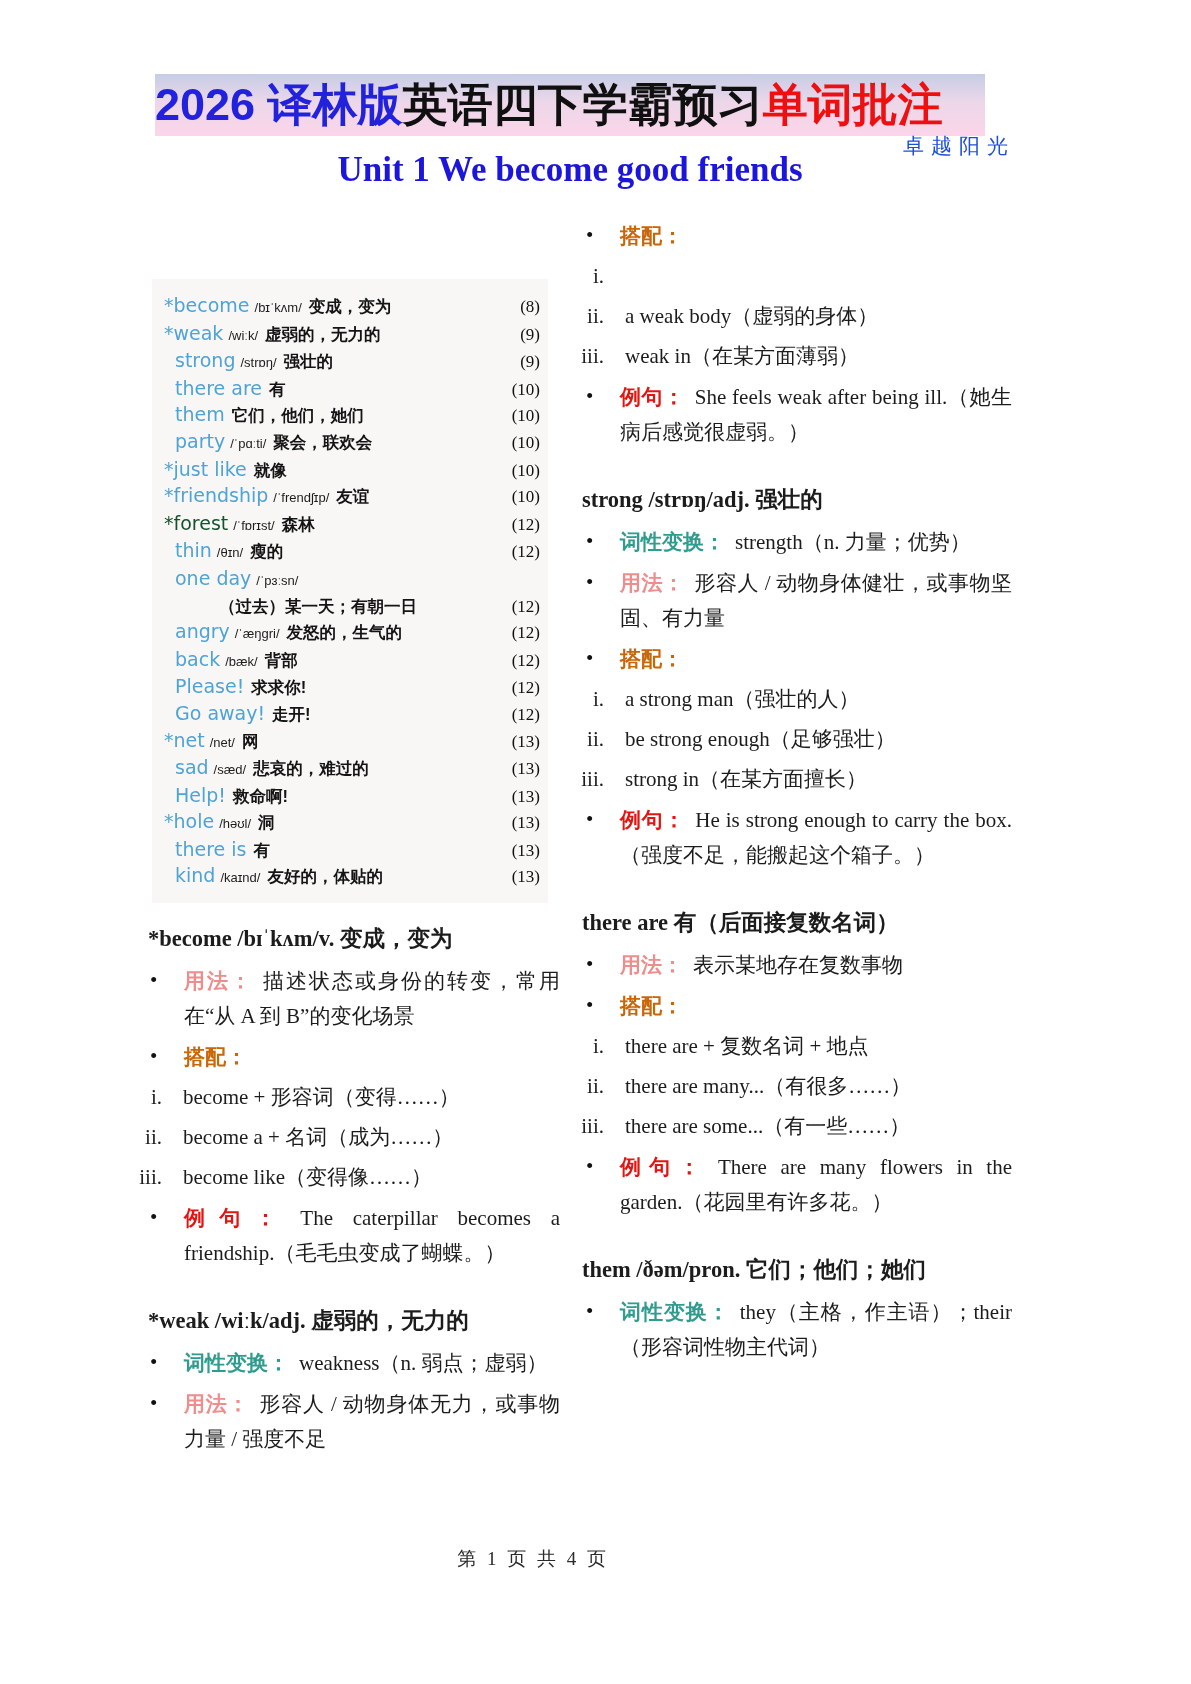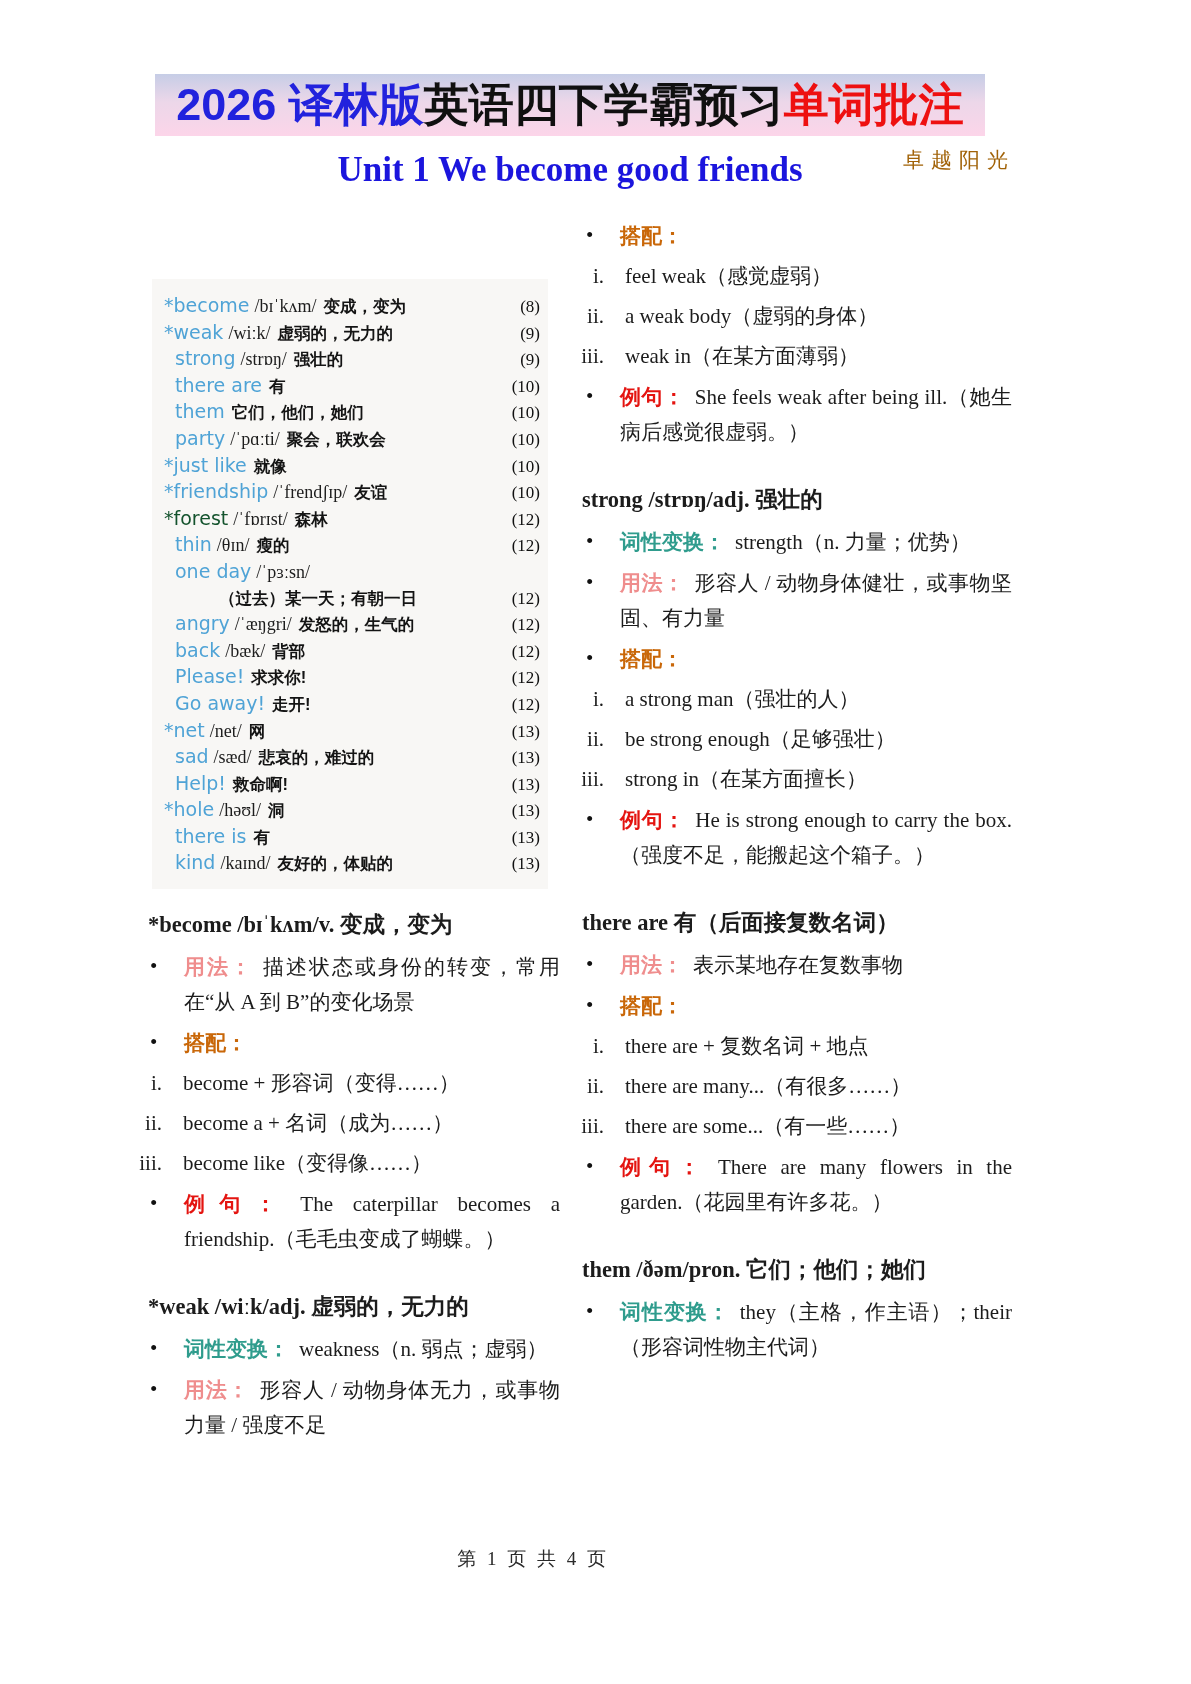--- a/index.html
+++ b/index.html
@@ -1,45 +1,45 @@
 <!DOCTYPE html>
 <html><head>
 <meta charset="utf-8">
 <style>
   html,body{margin:0;padding:0;background:#ffffff;}
   .page{position:relative;width:1191px;height:1684px;background:#ffffff;overflow:hidden;
         font-family:"Liberation Serif","DejaVu Serif",serif;color:#1c1c1c;}
 
   
   .banner{position:absolute;left:155px;top:74px;width:830px;height:62px;
-          display:flex;align-items:center;justify-content:center;white-space:nowrap;
+          display:flex;align-items:center;white-space:nowrap;
           background:linear-gradient(180deg,#c6cde6 0%,#ecd7e9 45%,#fcd5e9 100%);
           font-family:"Liberation Sans","DejaVu Sans",sans-serif;font-weight:bold;font-size:45px;}
   .b-blue{color:#2222dd;}
   .b-black{color:#101010;}
   .b-red{color:#ee1010;}
 
-  .watermark{position:absolute;left:903px;top:146px;color:#a16207;font-size:21px;
+  .watermark{position:absolute;left:903px;top:132px;color:#1d4ed8;font-size:21px;
              letter-spacing:7px;font-family:Liberation Sans, sans-serif;}
 
   .unit-title{position:absolute;left:155px;top:150px;width:830px;margin:0;text-align:center;
               font-size:35px;font-weight:bold;color:#1b15dd;}
 
   
   .columns{position:absolute;left:120px;top:213px;width:900px;display:flex;align-items:flex-start;}
   .col-left{flex:0 0 442px;width:442px;}
   .col-right{flex:0 0 452px;width:452px;}
 
   
   .vocab-box{margin:66px 0 0 32px;width:376px;background:#f8f7f5;padding:14px 8px 12px 12px;}
   .vrow{display:flex;align-items:baseline;line-height:25.6px;white-space:nowrap;}
   .vmain{flex:1;overflow:hidden;}
   .vword{font-family:"DejaVu Sans",sans-serif;font-size:19px;}
   .vword.noast{padding-left:11px;}
-  .vphon{font-family:Liberation Serif, serif;font-size:18px;color:#1d1d1d;margin-left:5px;}
+  .vphon{font-family:Liberation Sans, sans-serif;font-size:13px;color:#1d1d1d;margin-left:5px;}
   .vmean{font-family:"Liberation Sans","DejaVu Sans",sans-serif;font-weight:bold;
          font-size:16.5px;color:#141414;margin-left:7px;}
   .vrow.indent .vmean{margin-left:55px;}
   .vpage{font-family:"Liberation Serif",serif;font-size:17px;color:#101010;}
 
   
   .sec-heading{font-weight:bold;font-size:22.5px;line-height:32px;padding-left:28px;margin:34px 0 8px;}
   .col-right .sec-heading{padding-left:20px;}
   #left-sections section:first-child .sec-heading{margin-top:20px;}
   #right-sections section:first-child{margin-top:0;}
@@ -208,21 +208,20 @@
     </div>
     <div class="col-right">
       <div id="right-sections">
           <section>
             <div class="bullet-item">
               <span class="bullet-glyph">•</span>
               <span class="bi-body"><span class="bi-label" style="color: rgb(201, 103, 8);">搭配：</span></span>
             </div>
             <div class="roman-item">
               <span class="roman-num">i.</span>
-              <span class="roman-text">feel weak（感觉虚弱）</span>
             </div>
             <div class="roman-item">
               <span class="roman-num">ii.</span>
               <span class="roman-text">a weak body（虚弱的身体）</span>
             </div>
             <div class="roman-item">
               <span class="roman-num">iii.</span>
               <span class="roman-text">weak in（在某方面薄弱）</span>
             </div>
             <div class="bullet-item">

